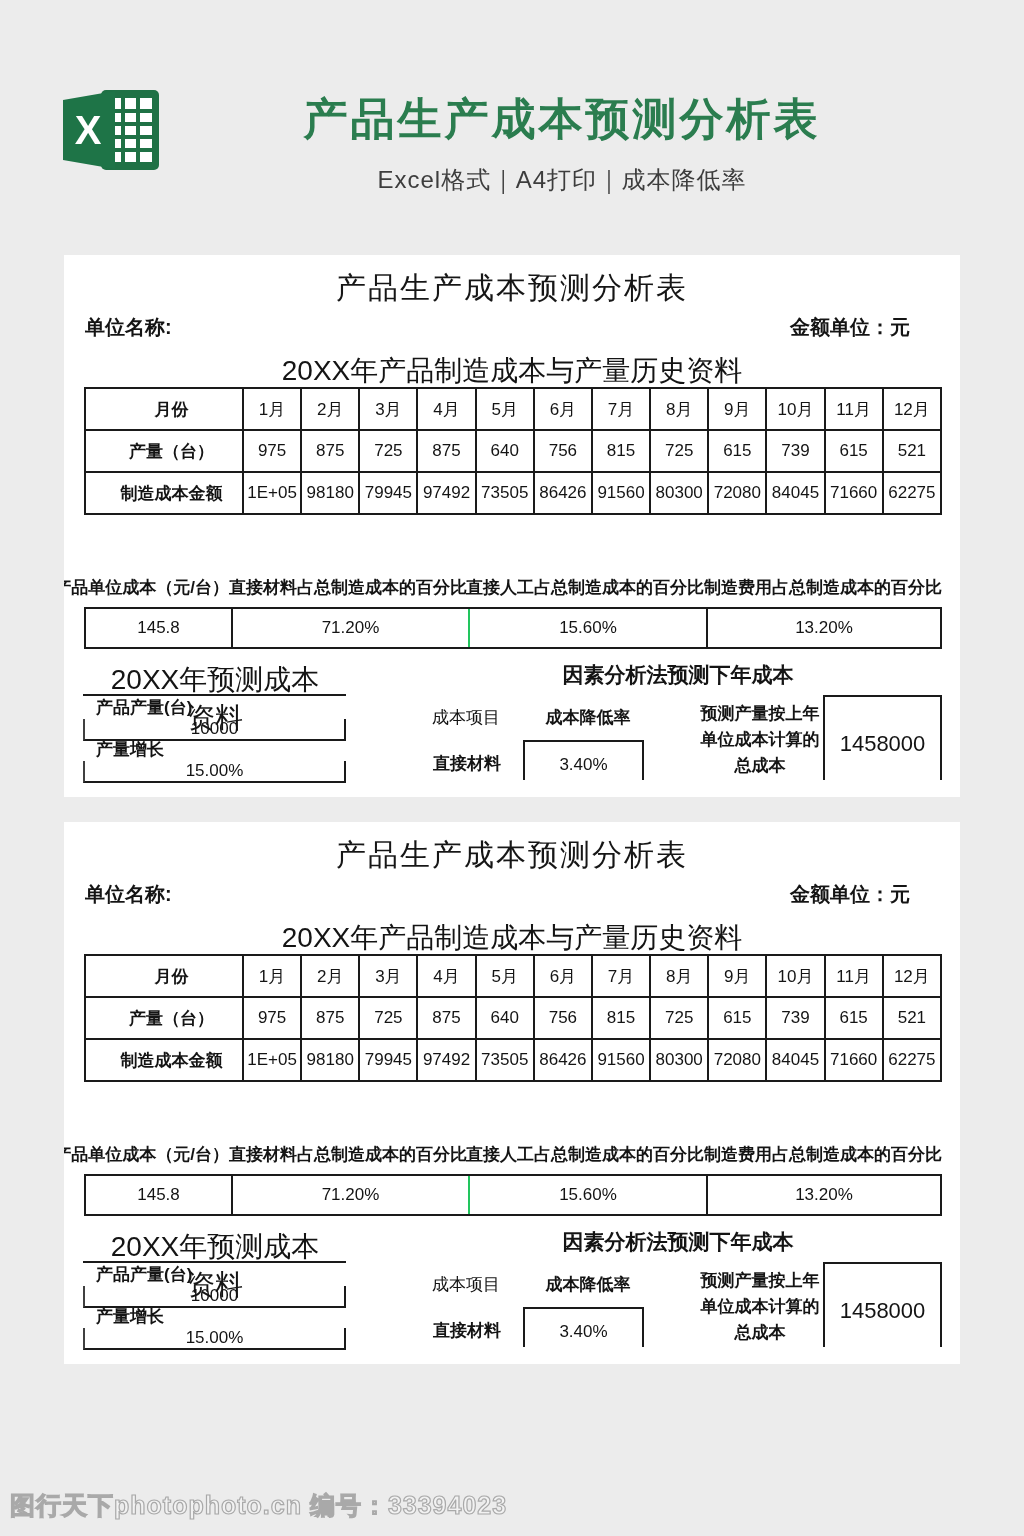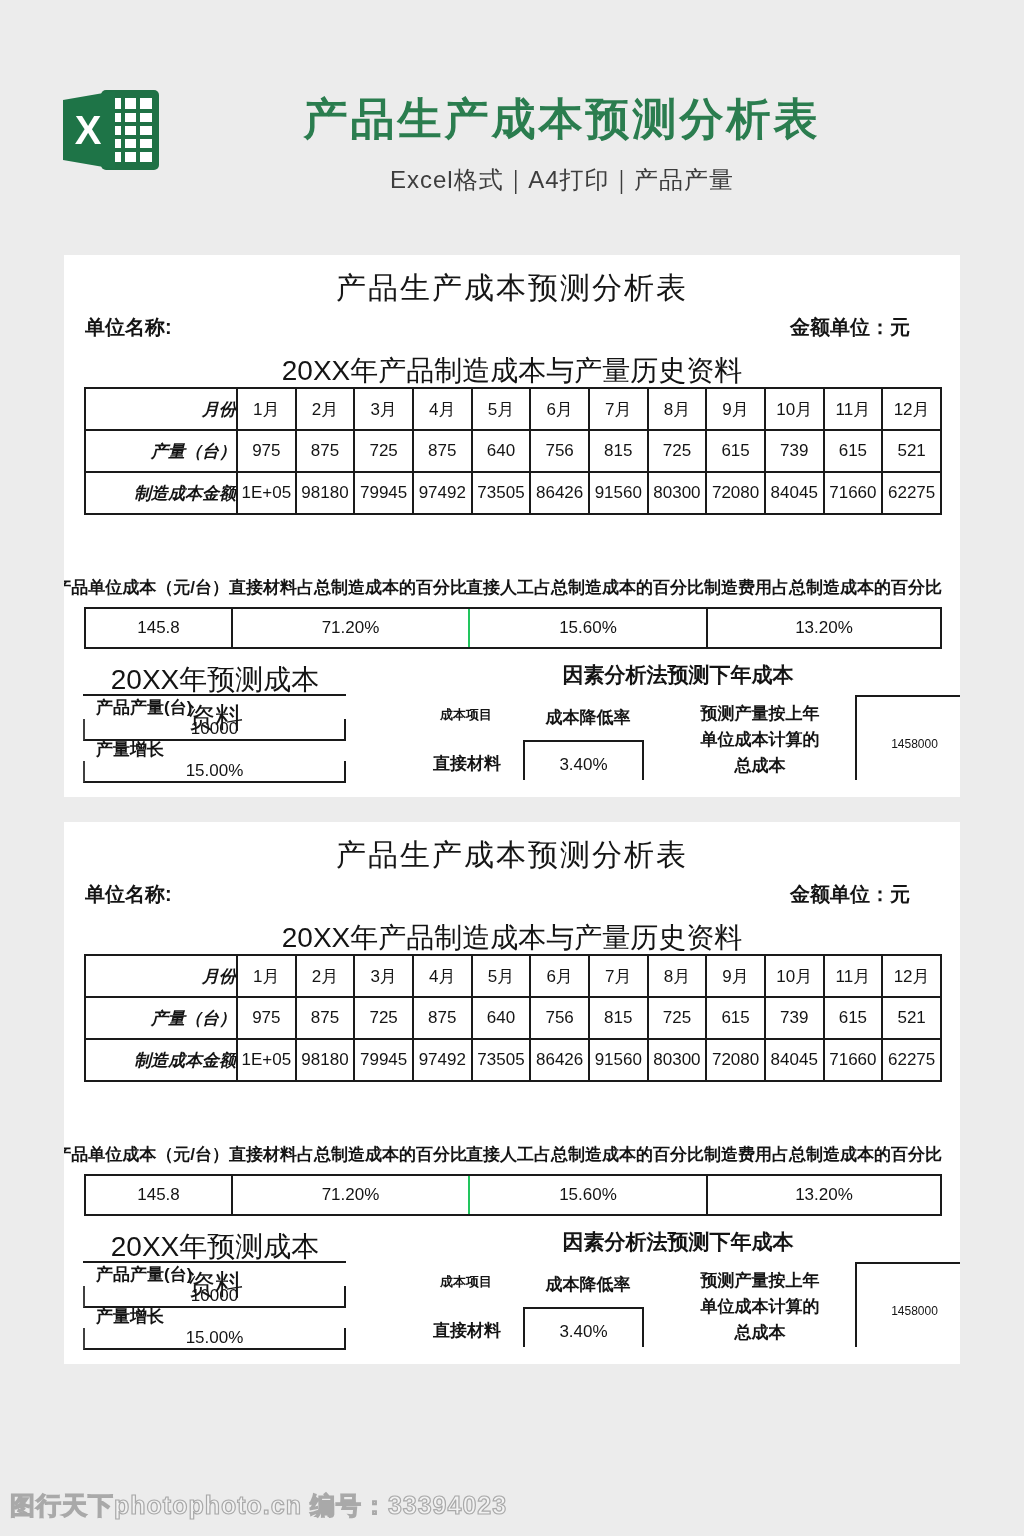--- a/index.html
+++ b/index.html
@@ -21,54 +21,54 @@
     background:#ffffff;overflow:hidden;
   }
   .p-title{position:absolute;top:13px;left:0;width:100%;text-align:center;font-size:30px;letter-spacing:2px;color:#161616;}
   .p-meta{position:absolute;top:59px;left:21px;width:825px;display:flex;justify-content:space-between;font-weight:bold;font-size:20px;}
   .p-subtitle{position:absolute;top:97px;left:0;width:100%;text-align:center;font-size:28px;}
   table.hist{position:absolute;top:132px;left:20px;width:858px;border-collapse:collapse;table-layout:fixed;}
   table.hist td{
     border:2px solid #1a1a1a;height:40px;text-align:center;
     font-size:17px;padding:0;overflow:hidden;white-space:nowrap;
   }
-  table.hist td.rowhead{width:141px;text-align:right;padding-left:9px;font-weight:bold;font-style:italic;}
+  table.hist td.rowhead{width:141px;text-align:center;padding-left:15px;font-weight:bold;}
   
   .unit-headers{position:absolute;top:321px;left:20px;width:858px;height:24px;font-weight:bold;font-size:17px;}
   .uh{position:absolute;top:0;white-space:nowrap;text-align:center;}
   .uh0{right:713px;text-align:right;}
   .uh1{left:145px;width:237px;}
   .uh2{left:382px;width:238px;}
   .uh3{left:620px;width:238px;}
   .unit-values{position:absolute;top:352px;left:20px;width:858px;height:42px;display:flex;border:2px solid #1a1a1a;box-sizing:border-box;}
   .uv{display:flex;align-items:center;justify-content:center;font-size:17px;box-sizing:border-box;}
   .uv0{width:145px;}
   .uv1{width:237px;border-left:2px solid #1a1a1a;}
   .uv2{width:238px;border-left:2px solid #22c55e;}
   .uv3{flex:1;border-left:2px solid #1a1a1a;}
   
   .f-left-title{position:absolute;top:406px;left:43px;width:216px;text-align:center;font-size:28px;}
   .f-right-title{position:absolute;top:406px;left:488px;width:252px;text-align:center;font-size:21px;font-weight:bold;}
   .f-table{position:absolute;top:439px;left:19px;width:263px;border-top:2px solid #1a1a1a;}
   .f-row{display:flex;height:42px;flex-direction:column;}
   .f-label{width:146px;font-weight:bold;font-size:17px;display:flex;align-items:center;padding-left:13px;box-sizing:border-box;}
   .f-val{flex:1;border-left:2px solid #404040;border-right:2px solid #1a1a1a;border-bottom:2px solid #1a1a1a;display:flex;align-items:center;justify-content:center;font-size:17px;box-sizing:border-box;}
-  .f-costitem{position:absolute;top:451px;left:352px;width:100px;text-align:center;font-weight:bold;font-size:13px;}
+  .f-costitem{position:absolute;top:451px;left:352px;width:100px;text-align:center;font-weight:normal;font-size:17px;}
   .f-reduction{position:absolute;top:451px;left:462px;width:124px;text-align:center;font-weight:bold;font-size:17px;}
   .f-material{position:absolute;top:497px;left:353px;width:100px;text-align:center;font-weight:bold;font-size:17px;}
   .f-material-box{
     position:absolute;top:485px;left:459px;width:121px;height:40px;
     border:2px solid #1a1a1a;border-bottom:none;box-sizing:border-box;
     display:flex;align-items:center;justify-content:center;font-size:17px;padding-top:8px;
   }
   .f-total-label{position:absolute;top:446px;left:636px;width:120px;text-align:center;font-weight:bold;font-size:17px;line-height:26px;}
   .f-total-box{
     position:absolute;top:440px;left:759px;width:119px;height:85px;
     border:2px solid #1a1a1a;border-bottom:none;box-sizing:border-box;
-    display:flex;align-items:center;justify-content:center;font-size:12px;padding-top:10px;margin-left:32px;
+    display:flex;align-items:center;justify-content:center;font-size:22px;padding-top:10px;
   }
   
   .watermark{
     position:absolute;left:10px;top:1489px;
     font-size:25px;font-weight:bold;letter-spacing:1px;
     color:#f2f2f2;-webkit-text-stroke:1.2px #a9a9a9;
   }
 </style>
 </head>
 <body>
@@ -83,21 +83,21 @@
       <line x1="52" y1="51" x2="95" y2="51"></line>
       <line x1="52" y1="64" x2="95" y2="64"></line>
       <line x1="66" y1="12" x2="66" y2="76"></line>
       <line x1="81" y1="12" x2="81" y2="76"></line>
     </g>
     <polygon points="6,14 58,5 58,83 6,74" fill="#1e7447"></polygon>
     <text x="31" y="58" font-size="40" font-weight="bold" fill="#ffffff" text-anchor="middle" font-family="Liberation Sans, sans-serif">X</text>
   </svg>
   <div class="header-text">
     <div class="main-title">产品生产成本预测分析表</div>
-    <div class="main-subtitle">Excel格式｜A4打印｜产品产量</div>
+    <div class="main-subtitle">Excel格式｜A4打印｜成本降低率</div>
   </div>
 </div>
 
 <div class="panel" id="panel1" style="top:255px;">
   <div class="p-title">产品生产成本预测分析表</div>
   <div class="p-meta">
     <span>单位名称:</span>
     <span>金额单位：元</span>
   </div>
   <div class="p-subtitle">20XX年产品制造成本与产量历史资料</div>

